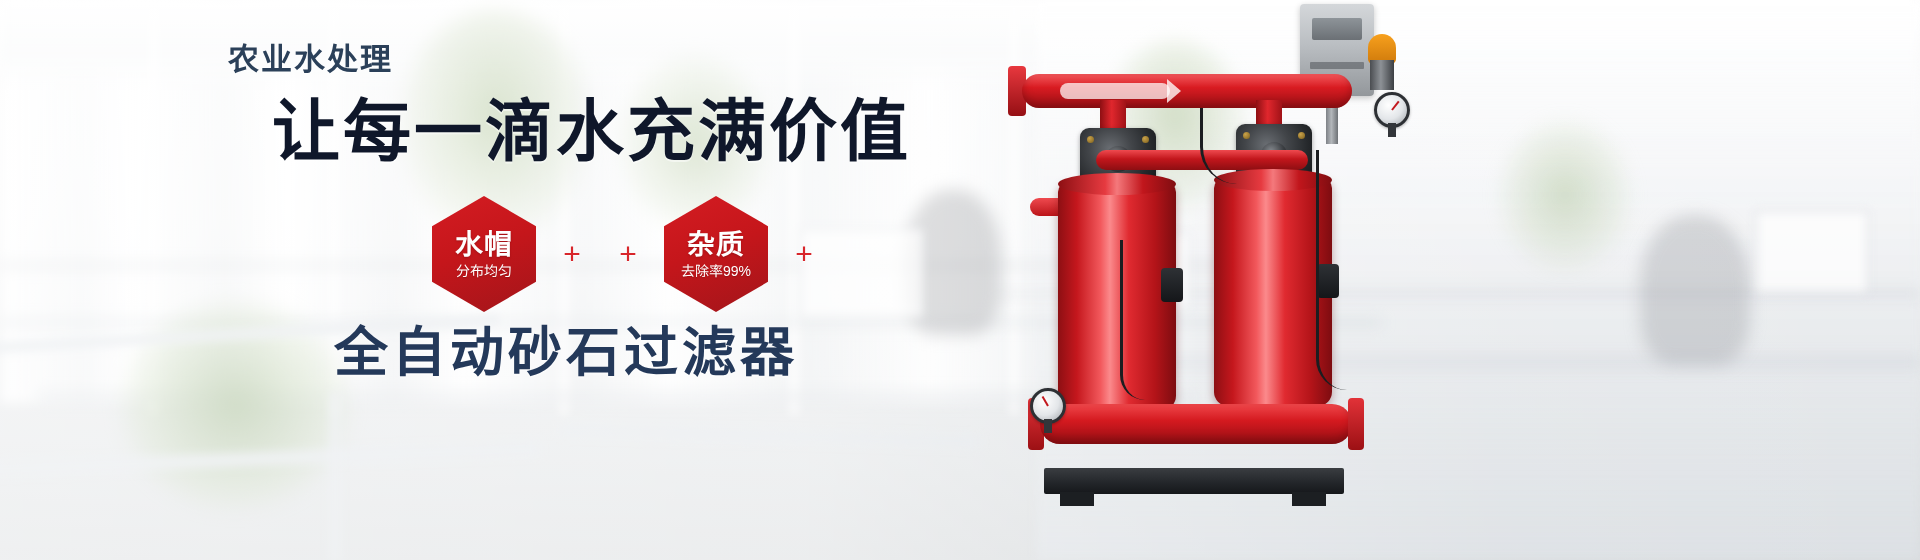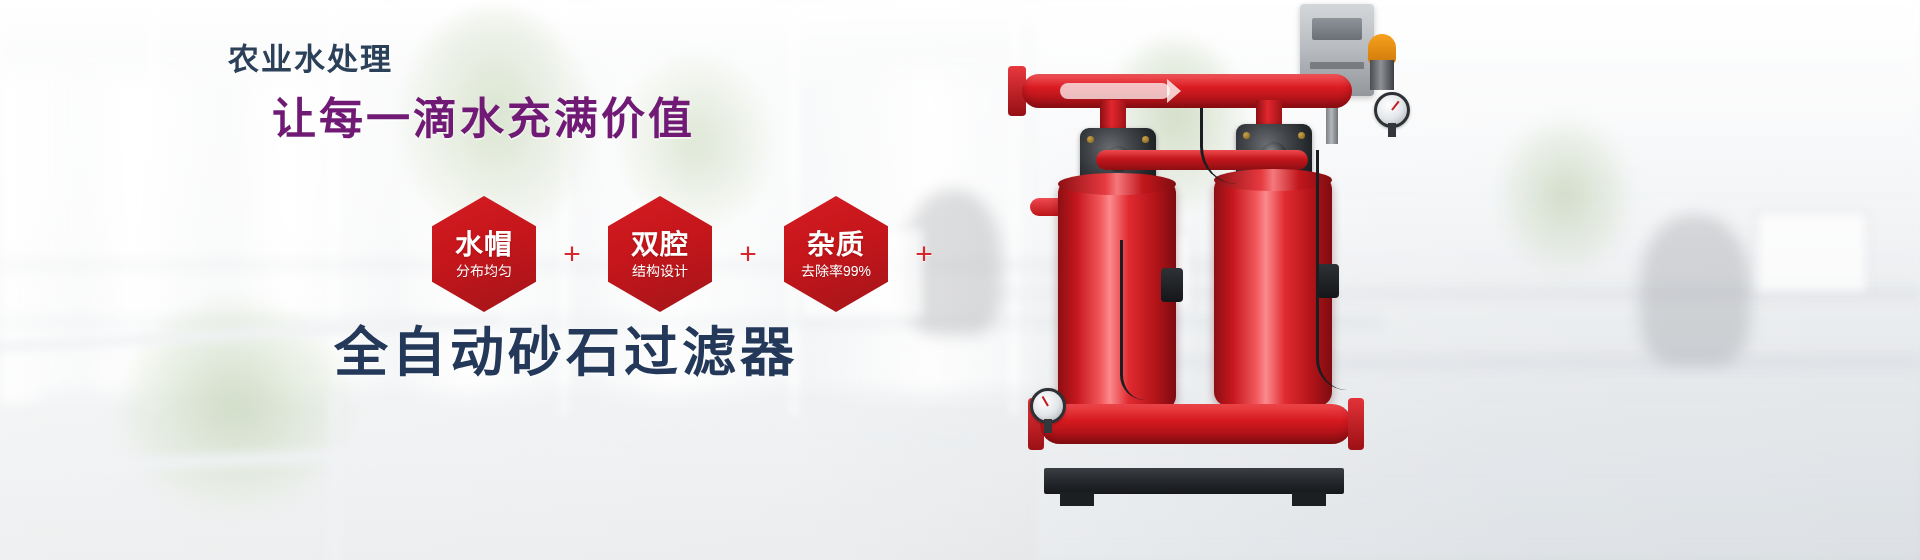--- a/index.html
+++ b/index.html
@@ -99,22 +99,22 @@
   .copy{position:absolute;left:0;top:0;width:1000px;height:560px;padding-left:42px;}
 
   .eyebrow{
     position:absolute;left:228px;top:44px;
     font-size:31px;font-weight:bold;letter-spacing:2px;
     color:#2b4059;line-height:1;
     text-shadow:0 1px 0 rgba(255,255,255,.65);
   }
   .headline{
     position:absolute;left:272px;top:97px;
-    font-size:44px;font-weight:bold;letter-spacing:3px;
-    color:#701a75;line-height:1;
+    font-size:68px;font-weight:bold;letter-spacing:3px;
+    color:#0f172a;line-height:1;
     text-shadow:0 2px 0 rgba(255,255,255,.5);
   }
   .subline{
     position:absolute;left:334px;top:325px;
     font-size:54px;font-weight:bold;letter-spacing:4px;
     color:#24395a;line-height:1;
     text-shadow:0 2px 0 rgba(255,255,255,.45);
   }
 
   
@@ -407,24 +407,20 @@
 
     <div class="features">
 
       <div class="feature">
         <div class="feature-title">水帽</div>
         <div class="feature-sub">分布均匀</div>
       </div>
 
       <div class="plus">+</div>
 
-      <div class="feature">
-        <div class="feature-title">双腔</div>
-        <div class="feature-sub">结构设计</div>
-      </div>
 
       <div class="plus">+</div>
 
       <div class="feature">
         <div class="feature-title">杂质</div>
         <div class="feature-sub">去除率99%</div>
       </div>
 
       <div class="plus">+</div>
 

